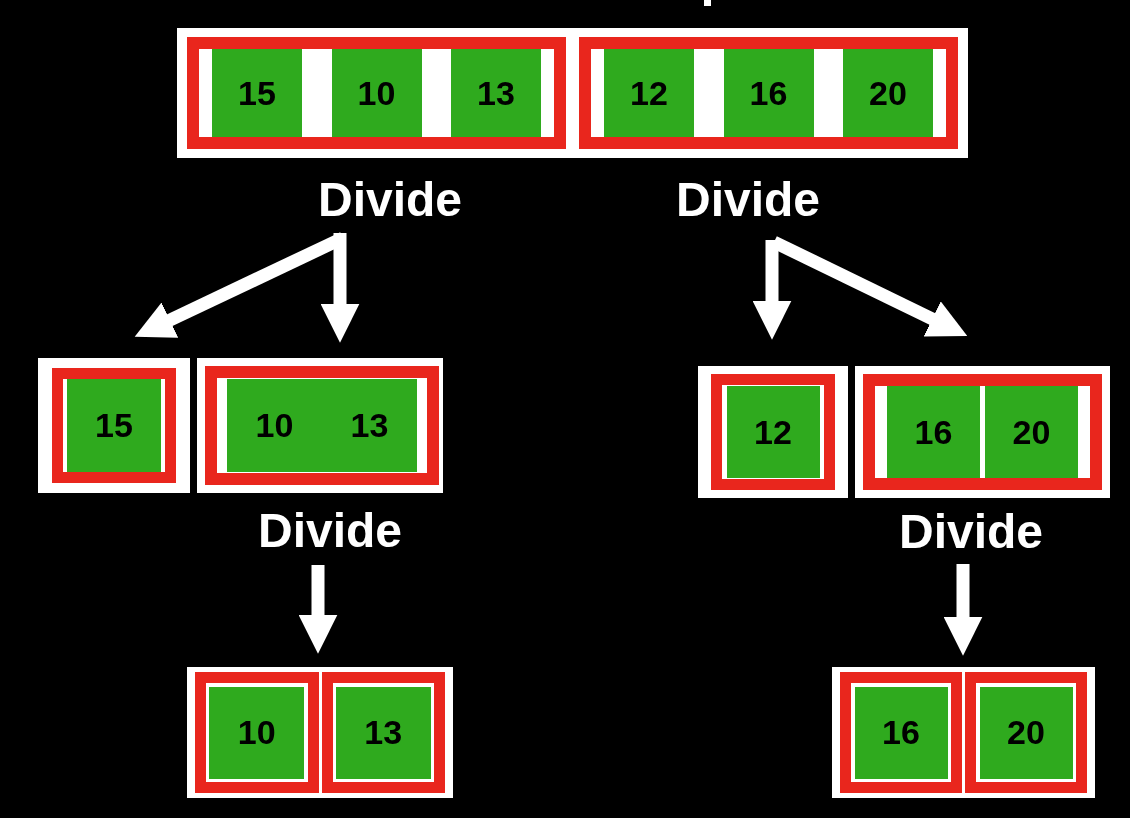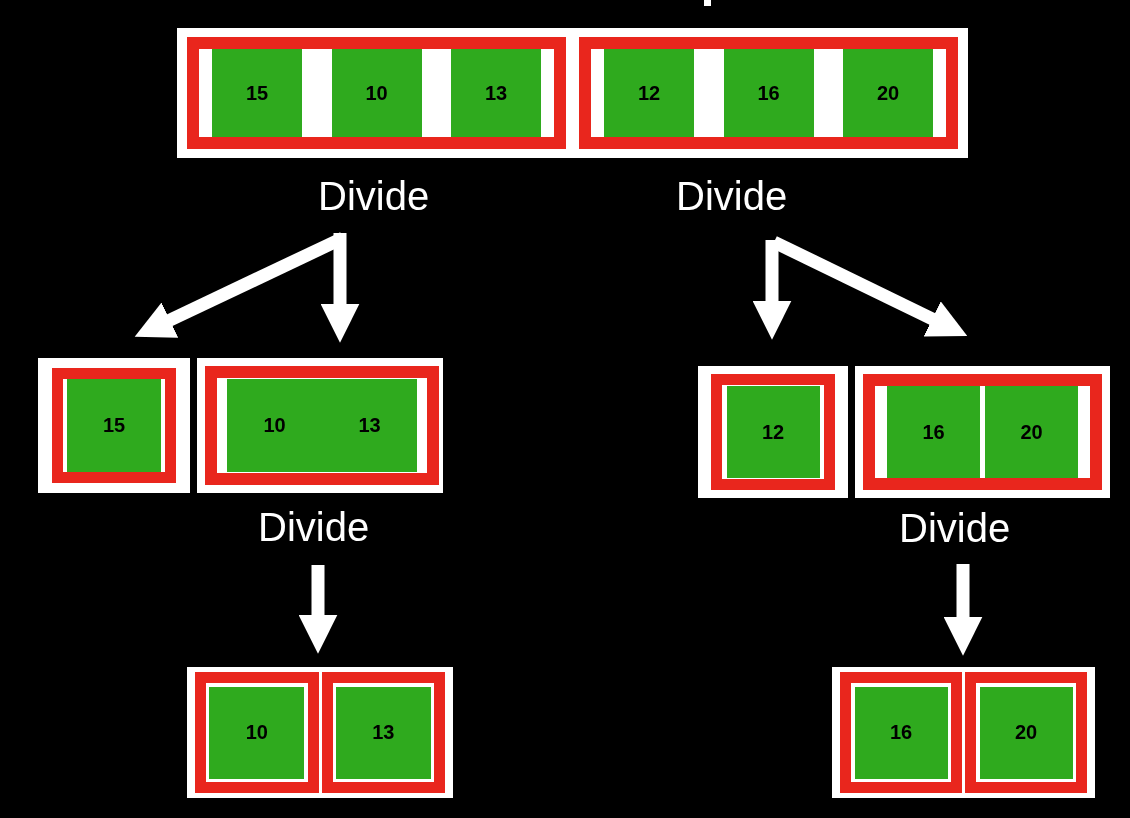--- a/index.html
+++ b/index.html
@@ -33,32 +33,33 @@
     border-style: solid;
     border-color: var(--red);
     background: var(--white);
     display: flex;
     align-items: center;
   }
   .cell {
     background: var(--green);
     color: var(--ink);
     font-weight: bold;
-    font-size: 20px;
+    font-size: 34px;
     display: flex;
     align-items: center;
     justify-content: center;
     flex: none;
   }
   .divide-label {
     position: absolute;
     color: var(--white);
-    font-size: 40px;
+    font-size: 48px;
     line-height: 1.1;
     white-space: nowrap;
+    font-weight: bold;
   }
   #arrow-layer {
     position: absolute;
     left: 0; top: 0;
     pointer-events: none;
   }
 
   
   #root-group { left: 177px; top: 28px; width: 791px; height: 130px; padding: 9px 10px; gap: 13px; }
   #root-group .frame { flex: 1 1 0; border-width: 12px; justify-content: space-between; padding: 0 13px; }

